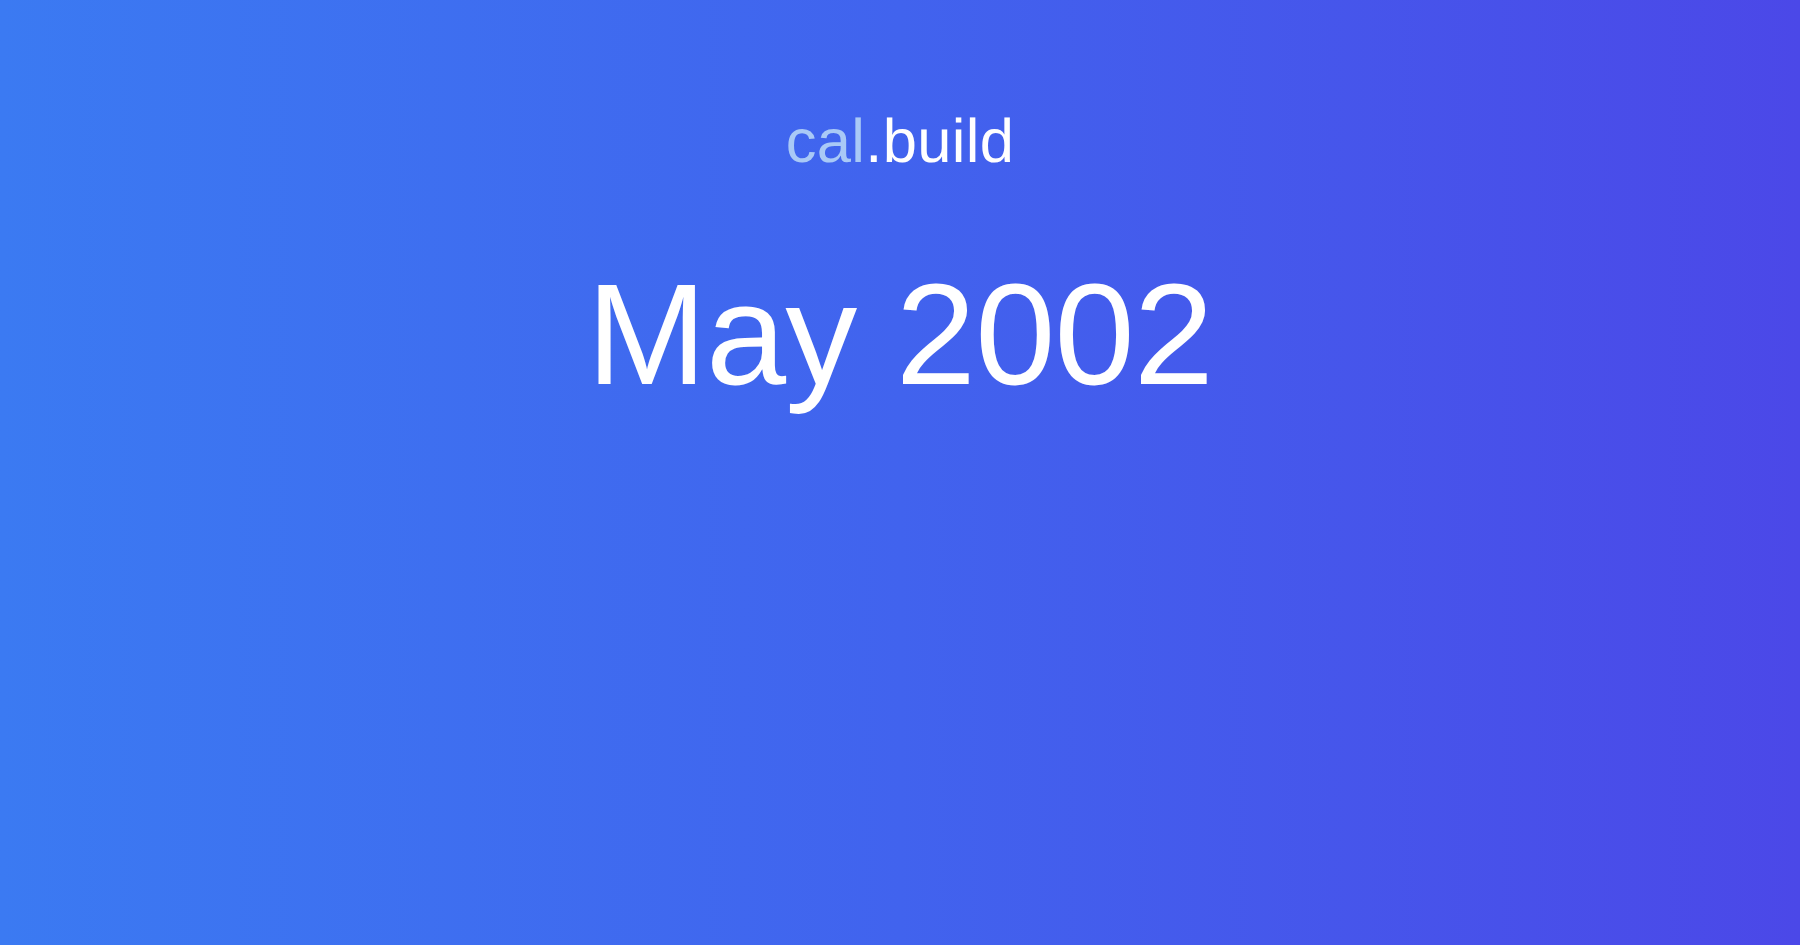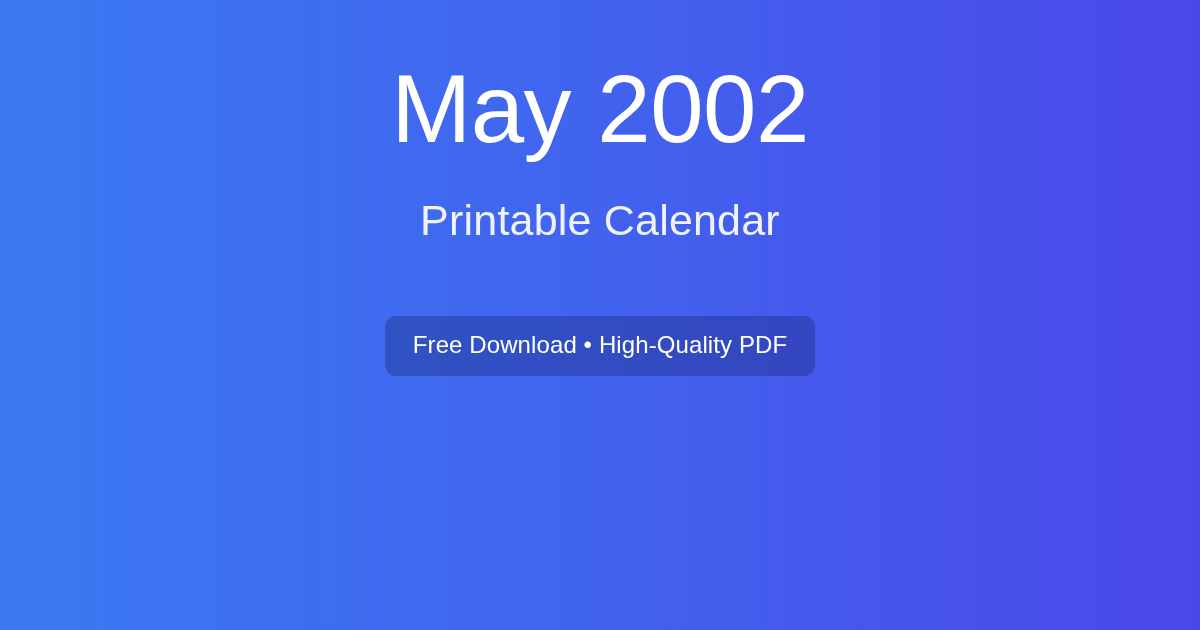--- a/index.html
+++ b/index.html
@@ -80,20 +80,21 @@
     white-space: nowrap;
     display: inline-block;
     text-align: center;
   }
 </style>
 </head>
 <body>
 
 <div class="og-card">
 
+  <div class="brand-logo">
+    <span class="brand-primary">cal</span><span class="brand-secondary">.build</span>
+  </div>
 
   <h1 class="headline">May 2002</h1>
 
-  <h2 class="subheadline">Printable Calendar</h2>
 
-  <div class="badge">Free Download • High-Quality PDF</div>
 
 </div>
 
 </body></html>

